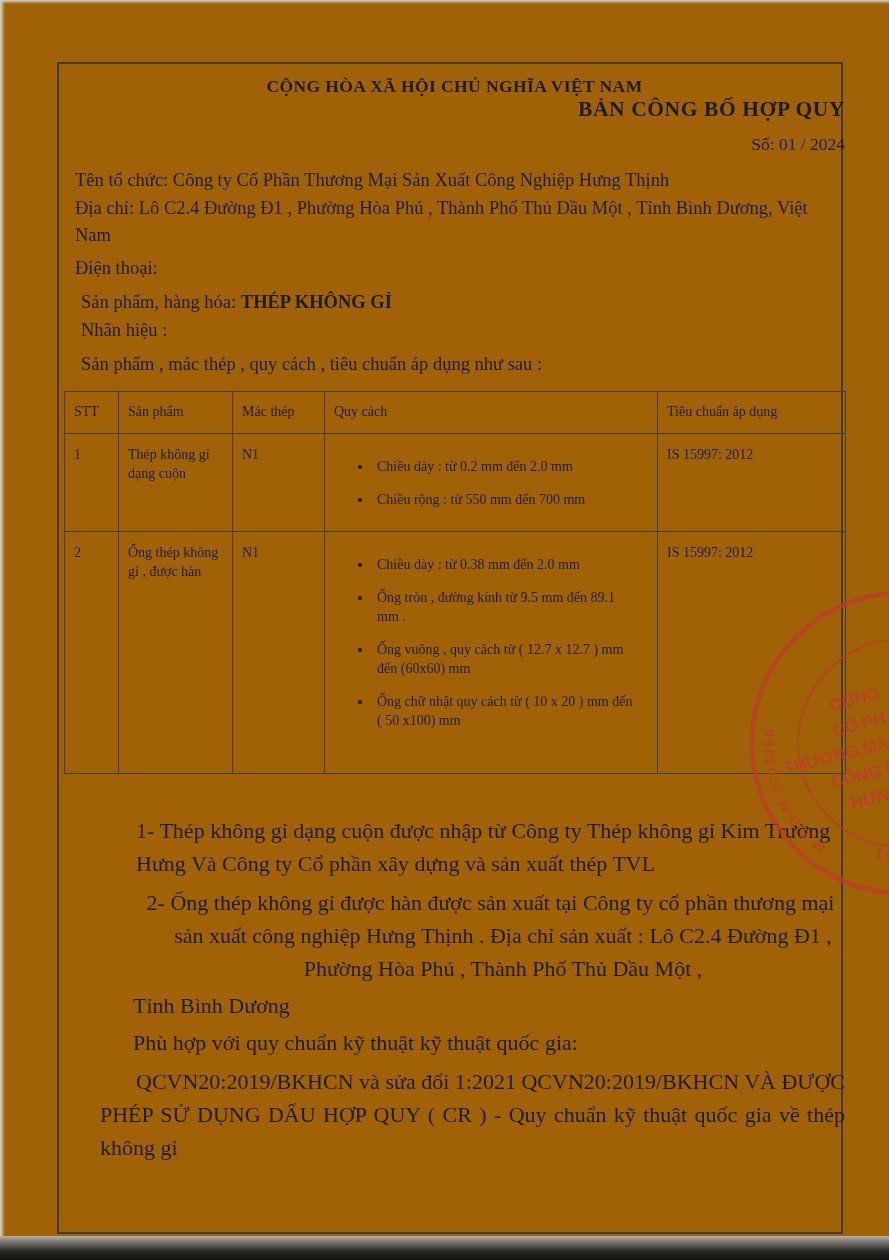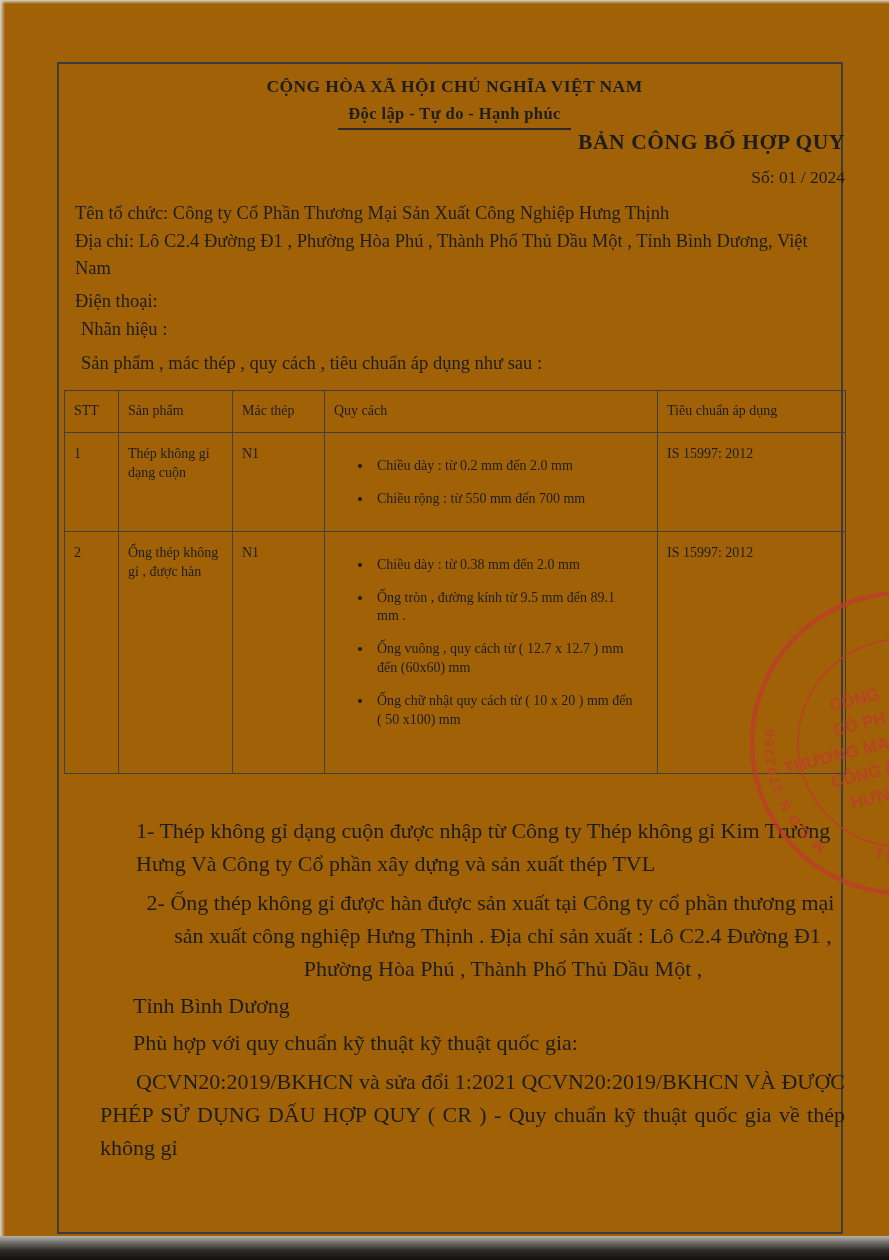--- a/index.html
+++ b/index.html
@@ -77,31 +77,29 @@
 </head>
 <body>
 
 <div class="page">
 
   <div class="frame"></div>
 
   <div class="content">
 
     <div class="nat-title">CỘNG HÒA XÃ HỘI CHỦ NGHĨA VIỆT NAM</div>
-    <div class="motto-wrap">
-      <span class="motto">Độc lập - Tự do - Hạnh phúc</span>
-    </div>
 
     <div class="doc-title">BẢN CÔNG BỐ HỢP QUY</div>
     <div class="doc-number">Số: 01 / 2024</div>
 
     <div class="info">
       <p>Tên tổ chức: Công ty Cổ Phần Thương Mại Sản Xuất Công Nghiệp Hưng Thịnh</p>
       <p>Địa chỉ: Lô C2.4 Đường Đ1 , Phường Hòa Phú , Thành Phố Thủ Dầu Một , Tỉnh Bình Dương, Việt Nam</p>
       <p class="gap">Điện thoại:</p>
+      <p class="ind gap"><span>Sản phẩm, hàng hóa: </span><span class="bold">THÉP KHÔNG GỈ</span></p>
       <p class="ind">Nhãn hiệu :</p>
       <p class="ind gap">Sản phẩm , mác thép , quy cách , tiêu chuẩn áp dụng như sau :</p>
     </div>
 
     <table class="doc-table">
       <colgroup>
         <col class="col-stt">
           <col class="col-sp">
           <col class="col-mt">
           <col class="col-qc">

